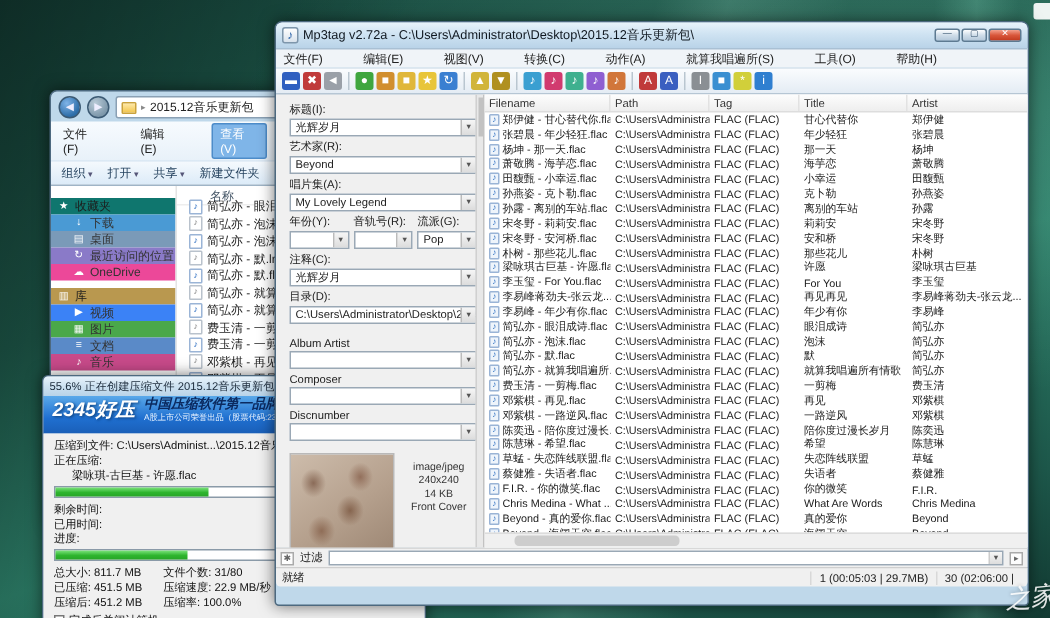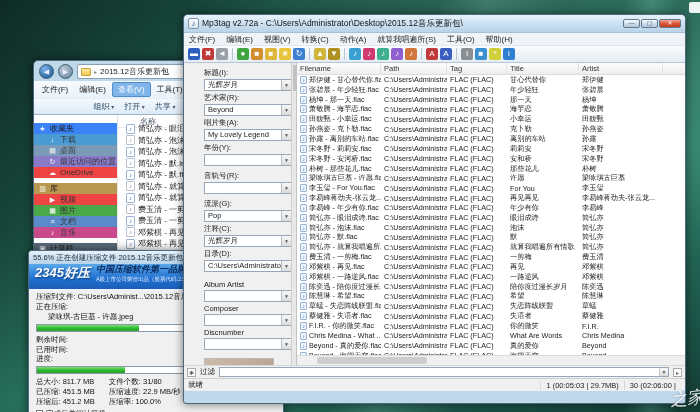--- a/index.html
+++ b/index.html
@@ -13,21 +13,21 @@
       linear-gradient(160deg,#17473d 0%,#1e5a4b 35%,#2c7d67 60%,#1d574a 85%,#123a32 100%);}
   .win{position:absolute;border:1px solid #4d697f;border-radius:5px 5px 3px 3px;
     box-shadow:0 0 10px rgba(0,0,0,.55);background:#bfd8ea;}
   .tbar{display:flex;align-items:center;gap:3px;padding:0 4px;
     background:linear-gradient(#e8f3fb,#cfe3f2 45%,#b9d3e8);border-radius:4px 4px 0 0;}
   .wbtns{margin-left:auto;display:flex;}
   .wbtn{width:17px;height:9px;border:1px solid #5d7a91;border-radius:2px;margin-left:1px;
     background:linear-gradient(#fdfeff,#cfdde9 50%,#b4c8da);color:#33506b;font-size:6px;
     line-height:7px;text-align:center;}
   .wbtn.close{background:linear-gradient(#f3a08c,#d9573b 50%,#c23a1f);color:#fff;width:22px;}
-  .menu{display:flex;gap:1px;font-size:8px;color:#222;align-items:center;}
+  .menu{display:flex;gap:17px;font-size:8px;color:#222;align-items:center;}
   .menu span{padding:1px 5px;}
   .combo{position:relative;background:#fff;border:1px solid #9aa8b5;height:12px;
     font-size:7.5px;line-height:10px;padding:0 11px 0 3px;color:#222;overflow:hidden;white-space:nowrap;}
   .combo .dd{position:absolute;right:0;top:0;width:10px;height:100%;
     background:linear-gradient(#f6f6f6,#dcdcdc);border-left:1px solid #bbb;color:#555;
     font-size:5px;text-align:center;line-height:10px;}
   .chip{width:12px;height:12px;border-radius:2px;color:#fff;font-size:8px;line-height:12px;
     text-align:center;flex:0 0 auto;}
   .chip.sep{width:1px;height:12px;background:#b9c6d0 !important;border-radius:0;margin:0 2px;}
   
@@ -37,21 +37,21 @@
     font-size:7px;line-height:13px;text-align:center;
     background:radial-gradient(circle at 35% 30%,#7fb4e8,#2e6da8 70%);}
   .navbtn.fwd{background:radial-gradient(circle at 35% 30%,#b9cbd8,#7e98ab 70%);}
   .addr{flex:1;display:flex;align-items:center;gap:3px;background:#fff;border:1px solid #8aa0b4;
     border-radius:2px;height:15px;font-size:8px;color:#222;padding:0 3px;overflow:hidden;white-space:nowrap;}
   .fold{width:10px;height:8px;background:linear-gradient(#ffe9a8,#f2c64f);border:1px solid #caa23c;border-radius:1px;flex:0 0 auto;}
   .exp-body{background:#fff;border-top:1px solid #9fb4c6;display:flex;height:calc(100% - 63px);}
   .exp-menu{background:linear-gradient(#f7fbfe,#e8f1f9);padding:1px 3px;}
   .exp-menu span.on{background:#7fb5e8;border:1px solid #4d8cc9;border-radius:2px;color:#fff;}
   .exp-tools{display:flex;gap:10px;align-items:center;background:linear-gradient(#f4f9fd,#dcebf8);
-    border-top:1px solid #e4eef7;padding:2px 7px;font-size:8px;color:#1f3d5a;justify-content:center;}
+    border-top:1px solid #e4eef7;padding:2px 7px;font-size:8px;color:#1f3d5a;}
   .exp-tools .tb::after{content:" ▾";font-size:6px;color:#557;}
   .sidebar{width:84px;border-right:1px solid #e4e4e4;padding-top:3px;overflow:hidden;}
   .s-item{display:flex;align-items:center;gap:3px;height:11px;font-size:8px;color:#333;padding-left:4px;white-space:nowrap;}
   .s-item .ic{width:9px;height:9px;border-radius:2px;font-size:7px;line-height:9px;text-align:center;color:#fff;flex:0 0 auto;}
   .s-item.sec{margin-top:5px;color:#1c1c1c;}
   .s-item.sub{padding-left:14px;}
   .exp-list{flex:1;overflow:hidden;position:relative;}
   .colhead{height:13px;border-bottom:1px solid #eee;font-size:8px;color:#456;padding:1px 0 0 22px;}
   .exp-rows .row{display:flex;align-items:center;gap:3px;height:11.5px;font-size:8px;color:#222;
     padding-left:8px;white-space:nowrap;}
@@ -81,25 +81,25 @@
   
   #mp3tag{left:183px;top:14px;width:503px;height:390px;z-index:3;}
   #mp3tag .tbar{height:17px;}
   #mp3tag .ttl{font-size:8.5px;color:#101820;white-space:nowrap;overflow:hidden;}
   .appic{width:11px;height:11px;background:linear-gradient(#fefefe,#d8e2ec);border:1px solid #7e96ab;
     border-radius:2px;color:#2a62a8;font-size:8px;line-height:10px;text-align:center;}
   #mp3tag .menu{background:#f0f4f8;border-top:1px solid #a9c0d4;height:13px;}
   .tools{display:flex;align-items:center;gap:2px;background:linear-gradient(#fafcfe,#e4ecf4);
     height:17px;padding:0 4px;border-top:1px solid #dfe8f0;}
   .mt-main{display:flex;background:#f0f0f0;height:calc(100% - 85px);border-top:1px solid #b6c6d4;}
-  .panel{width:112px;padding:3px 4px 0 20px;overflow:hidden;position:relative;}
+  .panel{width:138px;padding:3px 4px 0 9px;overflow:hidden;position:relative;}
   .pscroll{position:absolute;right:0;top:0;bottom:0;width:5px;background:#e8e8e8;border-left:1px solid #d0d0d0;}
   .pscroll i{display:block;width:3px;height:26px;background:#c2c2c2;margin:2px auto;}
   .flabel{font-size:7.5px;color:#222;margin:2px 0 1px 0;white-space:nowrap;}
-  .trio{display:flex;gap:3px;flex-direction:column;}
+  .trio{display:flex;gap:3px;}
   .trio .cell{flex:1;min-width:0;}
   .cover{display:flex;gap:4px;margin-top:8px;}
   .photo{width:70px;height:70px;border:1px solid #b9b9b9;flex:0 0 auto;
     background:
       radial-gradient(14px 16px at 22% 28%, #8a6b58, transparent 60%),
       radial-gradient(14px 16px at 68% 22%, #93705c, transparent 60%),
       radial-gradient(15px 17px at 58% 55%, #86654f, transparent 60%),
       radial-gradient(15px 17px at 30% 75%, #8f6d57, transparent 60%),
       linear-gradient(145deg,#cdbcab,#b5a08d 55%,#9c8673);}
   .cmeta{font-size:7px;color:#333;text-align:center;flex:1;padding-top:5px;line-height:9px;}
@@ -164,45 +164,45 @@
     <div class="exp-tools">
 
     <span class="tb">组织</span>
         <span class="tb">打开</span>
         <span class="tb">共享</span>
         <span>新建文件夹</span>
       </div>
     <div class="exp-body">
       <div class="sidebar">
 
-      <div class="s-item sec" style="background: #3b82f6;">
+      <div class="s-item sec" style="background: #0f766e;">
             <span class="ic">★</span>
             <span>收藏夹</span>
           </div>
           <div class="s-item sub" style="background: rgb(74, 154, 212);">
             <span class="ic">↓</span>
             <span>下载</span>
           </div>
           <div class="s-item sub" style="background: rgb(122, 154, 184);">
             <span class="ic">▤</span>
             <span>桌面</span>
           </div>
           <div class="s-item sub" style="background: rgb(138, 122, 200);">
             <span class="ic">↻</span>
             <span>最近访问的位置</span>
           </div>
-          <div class="s-item sub" style="background: #ef4444;">
+          <div class="s-item sub" style="background: #ec4899;">
             <span class="ic">☁</span>
             <span>OneDrive</span>
           </div>
           <div class="s-item sec" style="background: rgb(185, 152, 79);">
             <span class="ic">▥</span>
             <span>库</span>
           </div>
-          <div class="s-item sub" style="background: #ef4444;">
+          <div class="s-item sub" style="background: #3b82f6;">
             <span class="ic">▶</span>
             <span>视频</span>
           </div>
           <div class="s-item sub" style="background: rgb(74, 168, 74);">
             <span class="ic">▦</span>
             <span>图片</span>
           </div>
           <div class="s-item sub" style="background: rgb(90, 138, 200);">
             <span class="ic">≡</span>
             <span>文档</span>
@@ -300,21 +300,21 @@
         <span>中国压缩软件第一品牌</span>
         <small>A股上市公司荣誉出品（股票代码:2345）</small>
       </span>
     </div>
     <div class="hz-body">
       <div class="hz-line">
         <span>压缩到文件:</span>
         <span>C:\Users\Administ...\2015.12音乐更新包</span>
       </div>
       <div class="hz-line">正在压缩:</div>
-      <div class="hz-line" style="padding-left:12px;">梁咏琪-古巨基 - 许愿.jpeg</div>
+      <div class="hz-line" style="padding-left:12px;">梁咏琪-古巨基 - 许愿.flac</div>
       <div class="pbar">
         <div class="pfill" id="pf1" style="width: 43%;"></div>
       </div>
       <div class="hz-row">
         <span>剩余时间:</span>
         <span class="v">00:00:</span>
       </div>
       <div class="hz-row">
         <span>已用时间:</span>
         <span class="v">00:00:</span>

